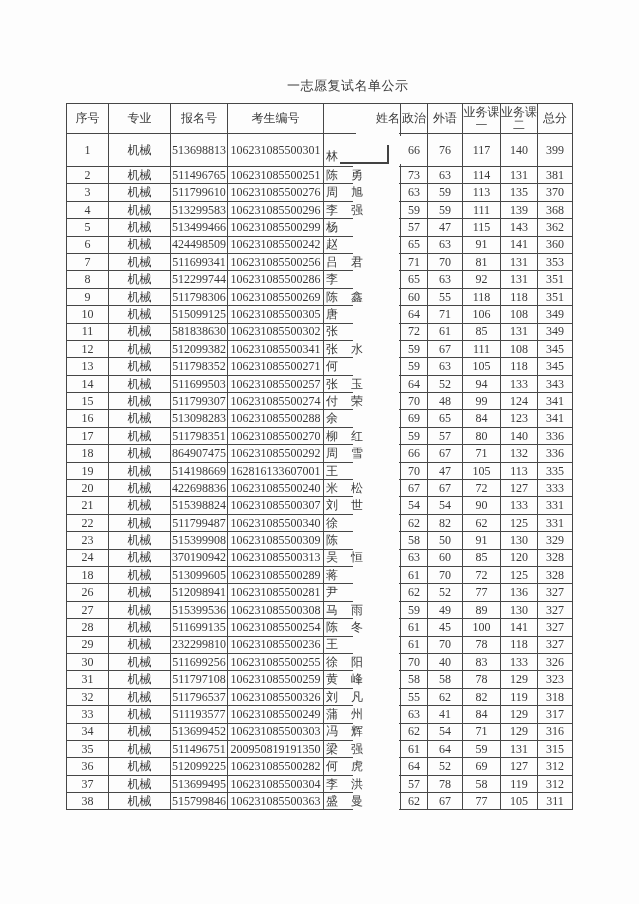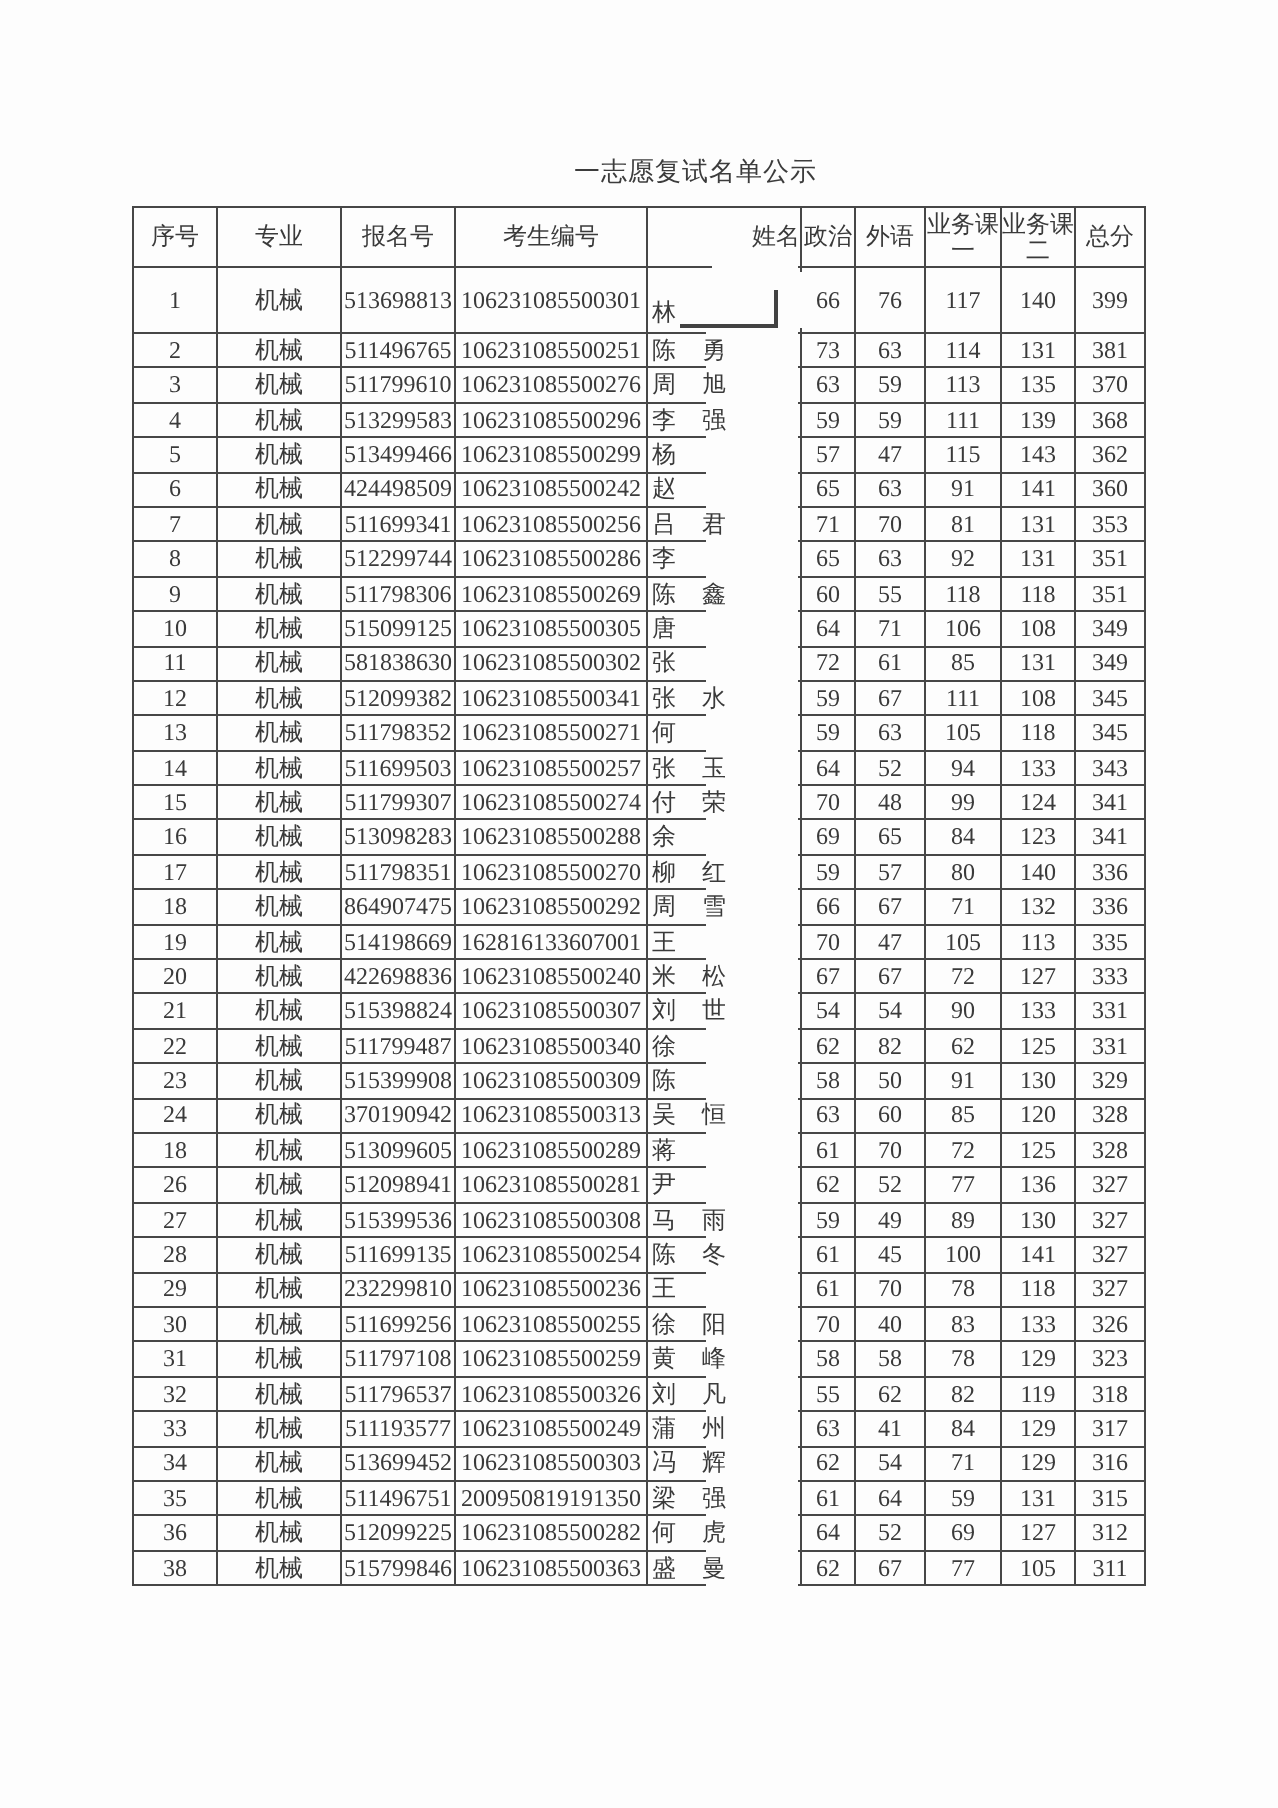--- a/index.html
+++ b/index.html
@@ -506,20 +506,32 @@
           <td>512099225</td>
           <td>106231085500282</td>
           <td class="name-cell"><span class="surname">何</span><span class="given">虎</span></td>
           <td>64</td>
           <td>52</td>
           <td>69</td>
           <td>127</td>
           <td>312</td>
         </tr>
         <tr>
+          <td>37</td>
+          <td>机械</td>
+          <td>513699495</td>
+          <td>106231085500304</td>
+          <td class="name-cell"><span class="surname">李</span><span class="given">洪</span></td>
+          <td>57</td>
+          <td>78</td>
+          <td>58</td>
+          <td>119</td>
+          <td>312</td>
+        </tr>
+        <tr>
           <td>38</td>
           <td>机械</td>
           <td>515799846</td>
           <td>106231085500363</td>
           <td class="name-cell"><span class="surname">盛</span><span class="given">曼</span></td>
           <td>62</td>
           <td>67</td>
           <td>77</td>
           <td>105</td>
           <td>311</td>

